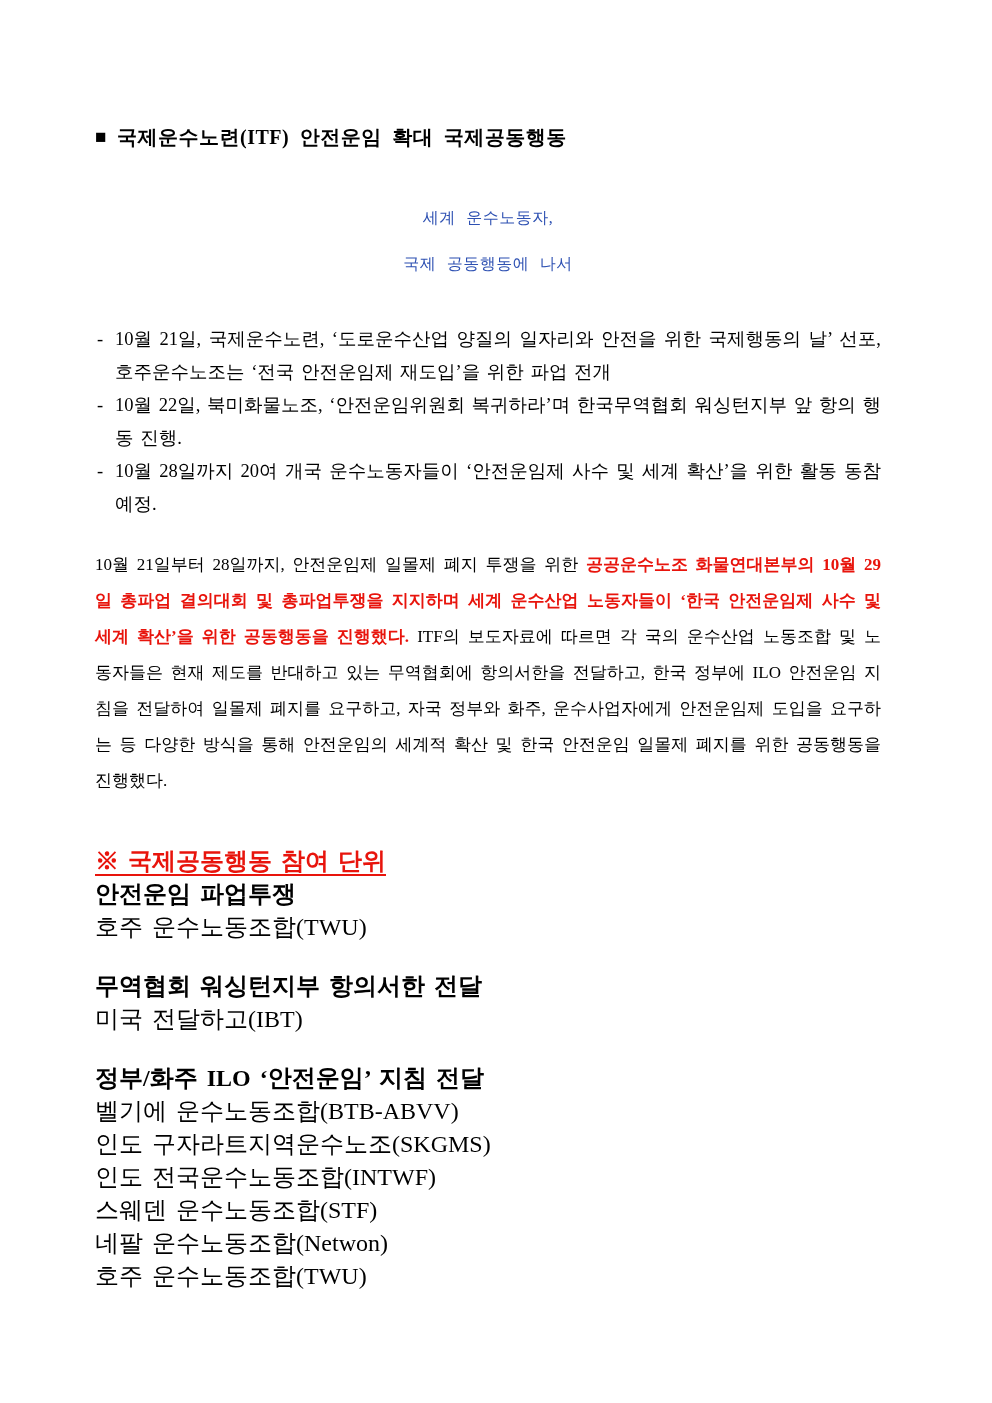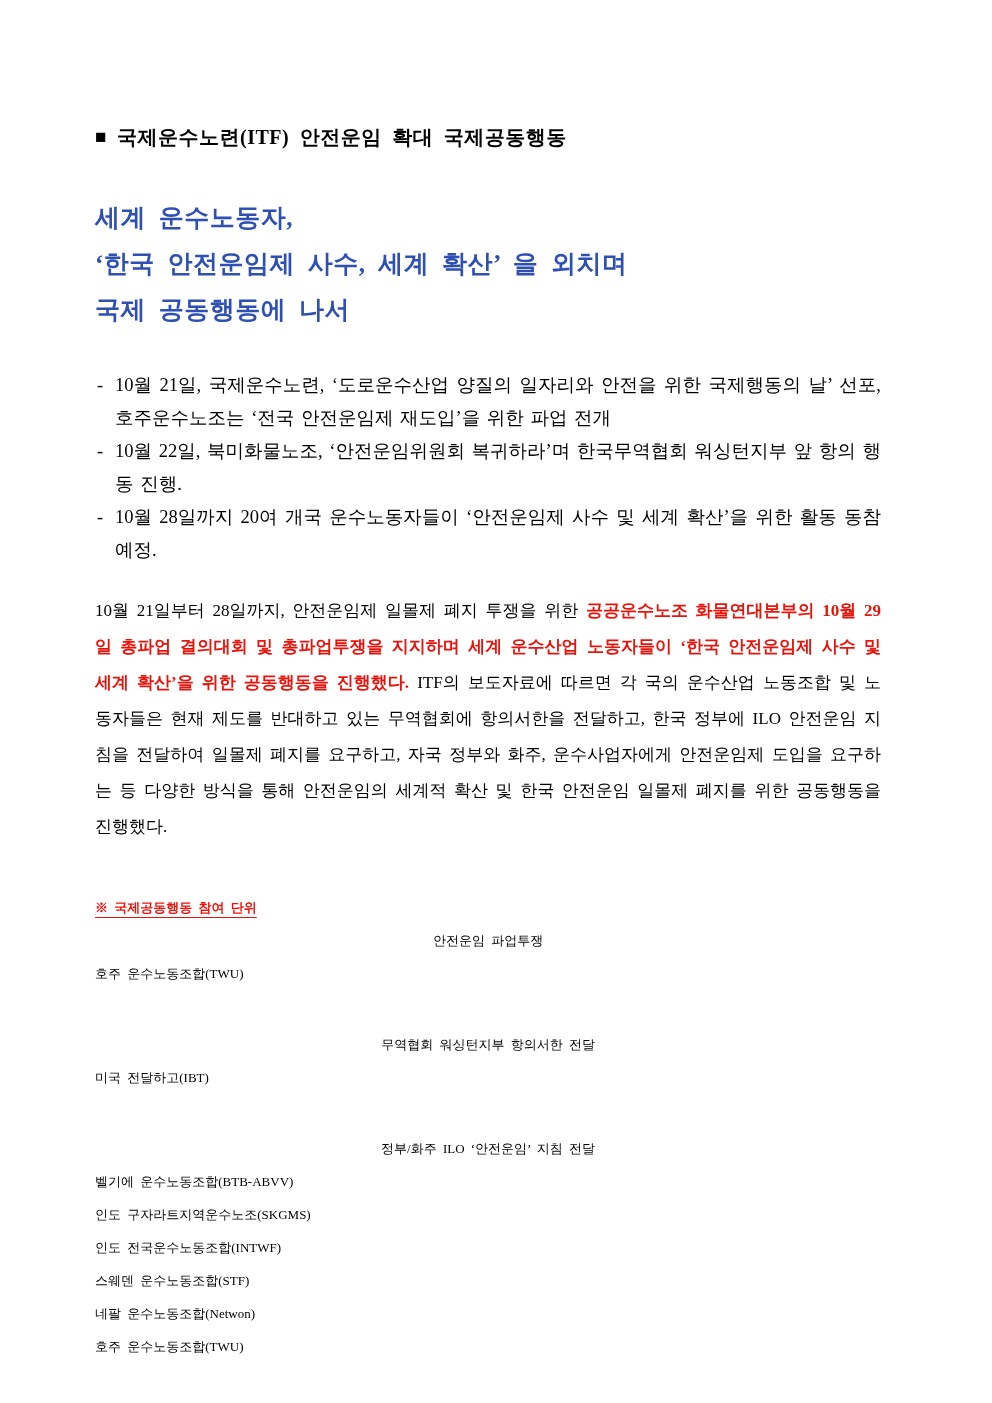--- a/index.html
+++ b/index.html
@@ -32,22 +32,23 @@
   }
   .doc-header .sq-marker {
     display: inline-block;
     margin-right: 10px;
     font-size: 19px;
     vertical-align: 1px;
   }
   
   .main-title {
     margin-top: 44px;
-    font-size: 25px;
-    font-weight: bold;
+    text-align: center;
+    font-size: 16px;
+    font-weight: normal;
     line-height: 46px;
     letter-spacing: 0.5px;
     word-spacing: 6px;
   }
   
   .dash-list {
     margin-top: 36px;
     font-size: 18.5px;
     line-height: 33px;
   }
@@ -73,51 +74,49 @@
     text-align: justify;
     word-break: break-all;
     word-spacing: 2.5px;
   }
   .red-bold {
     font-weight: bold;
   }
   
   .participants {
     margin-top: 46px;
-    font-size: 13px;
+    font-size: 24px;
     line-height: 33px;
   }
   .red-heading {
     font-weight: bold;
     text-decoration: underline;
     text-underline-offset: 5px;
     word-spacing: 3px;
   }
   .group-title {
-    font-weight: normal;
+    font-weight: bold;
     word-spacing: 3px;
-    text-align: center;
   }
   .group { margin-top: 0; }
-  .group + .group { margin-top: 38px; }
+  .group + .group { margin-top: 26px; }
   .member { font-weight: normal; word-spacing: 3px; }
 </style>
 </head>
 <body>
 
 <div class="page">
   <div class="content">
 
     <div class="doc-header">
       <span class="sq-marker">■</span><span>국제운수노련(ITF) 안전운임 확대 국제공동행동</span>
     </div>
 
     <div class="main-title" style="color:#2d50b2;">
       <div>세계 운수노동자,</div>
-      <div>‘한국 안전운임제 사수, 세계 확산’ 을 외치며</div>
       <div>국제 공동행동에 나서</div>
     </div>
 
     <div class="dash-list">
       <div class="dash-item">
         <span class="dash">-</span>
         <span class="dash-text">10월 21일, 국제운수노련, ‘도로운수산업 양질의 일자리와 안전을 위한 국제행동의 날’ 선포, 호주운수노조는 ‘전국 안전운임제 재도입’을 위한 파업 전개</span>
       </div>
       <div class="dash-item">
         <span class="dash">-</span>

